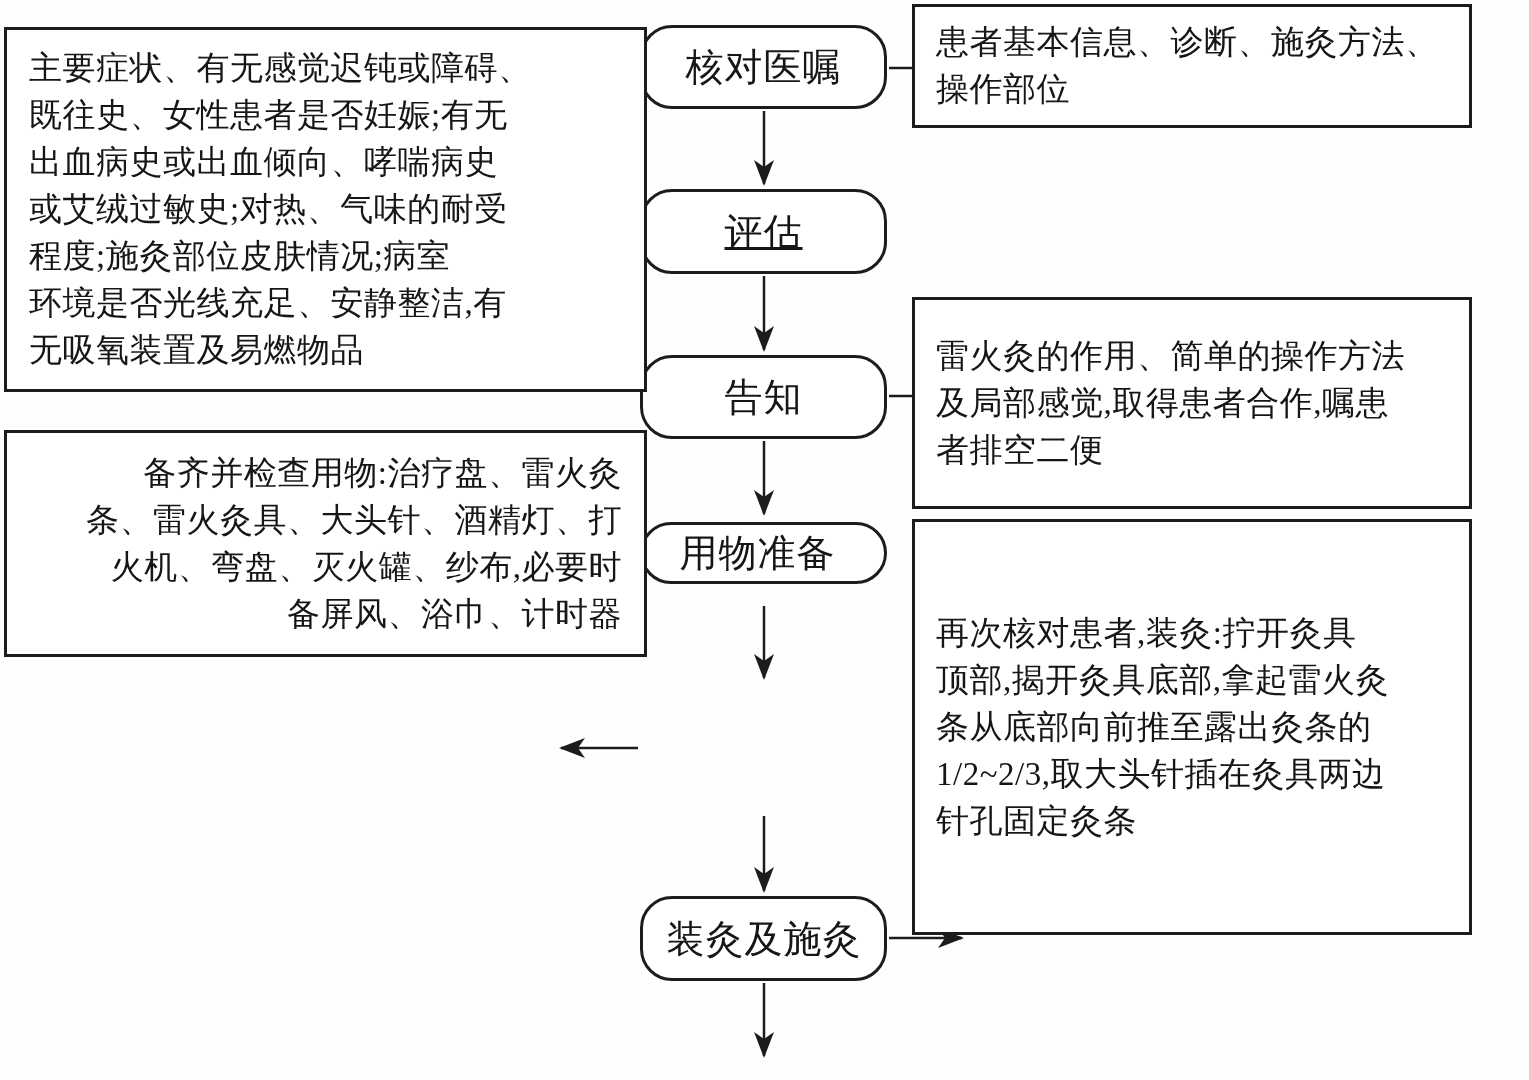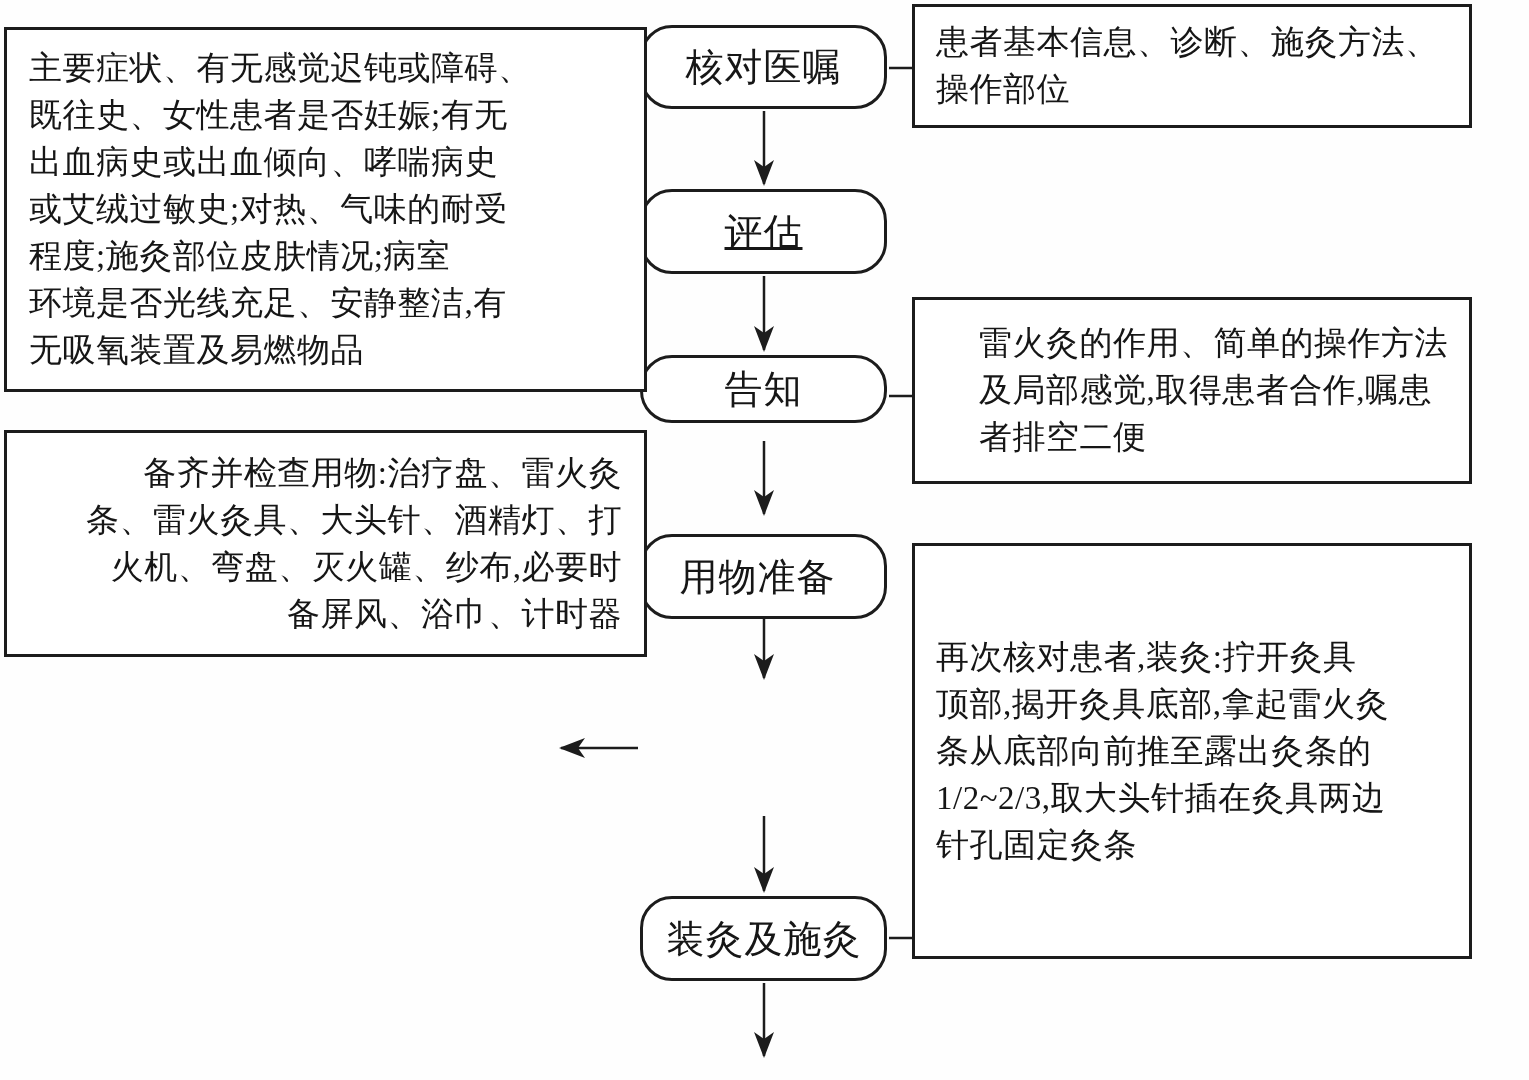--- a/index.html
+++ b/index.html
@@ -62,27 +62,27 @@
     left: 912px;
     width: 560px;
     padding: 8px 21px;
   }
   
   #box-l1 { top: 27px;  height: 365px; }
   #box-l2 { top: 430px; height: 227px; text-align: right; }
   #box-l3 { top: 692px; height: 178px; }
   #box-c1 { top: 25px;  height: 84px; }
   #box-c2 { top: 189px; height: 85px; text-decoration: underline; }
-  #box-c3 { top: 355px; height: 68px; text-align: right; }
-  #box-c4 { top: 534px; height: 85px; padding-left: 6px; }
+  #box-c3 { top: 355px; height: 84px; text-align: right; }
+  #box-c4 { top: 522px; height: 62px; padding-left: 6px; }
   #box-c5 { top: 683px; height: 131px; }
   #box-c6 { top: 896px; height: 85px; padding-left: 19px; }
   #box-r1 { top: 4px;   height: 124px; }
-  #box-r2 { top: 297px; height: 187px; align-items: flex-end; }
-  #box-r3 { top: 519px; height: 416px; margin-top: 24px; }
+  #box-r2 { top: 297px; height: 212px; }
+  #box-r3 { top: 519px; height: 416px; }
 </style>
 </head>
 <body>
 
 <div class="canvas">
 
   <svg class="arrow-layer" viewBox="0 0 1529 1080" xmlns="http://www.w3.org/2000/svg">
     <defs>
       <marker id="ah" markerUnits="userSpaceOnUse" markerWidth="26" markerHeight="24" refX="24" refY="12" orient="auto">
         <path d="M0,2 L26,12 L0,22 L7,12 Z" fill="#1c1c1c"></path>

